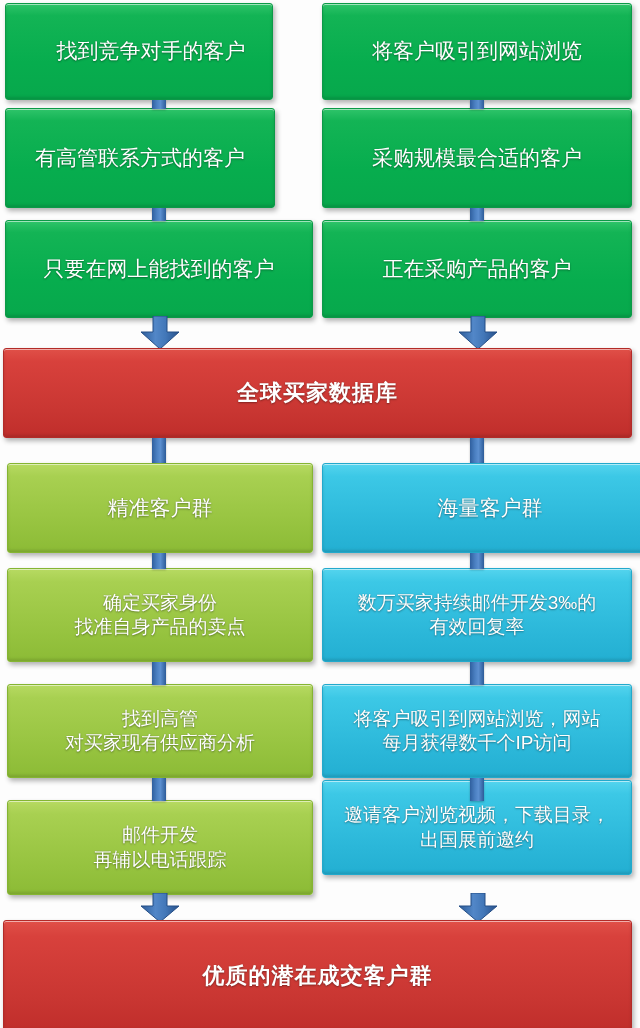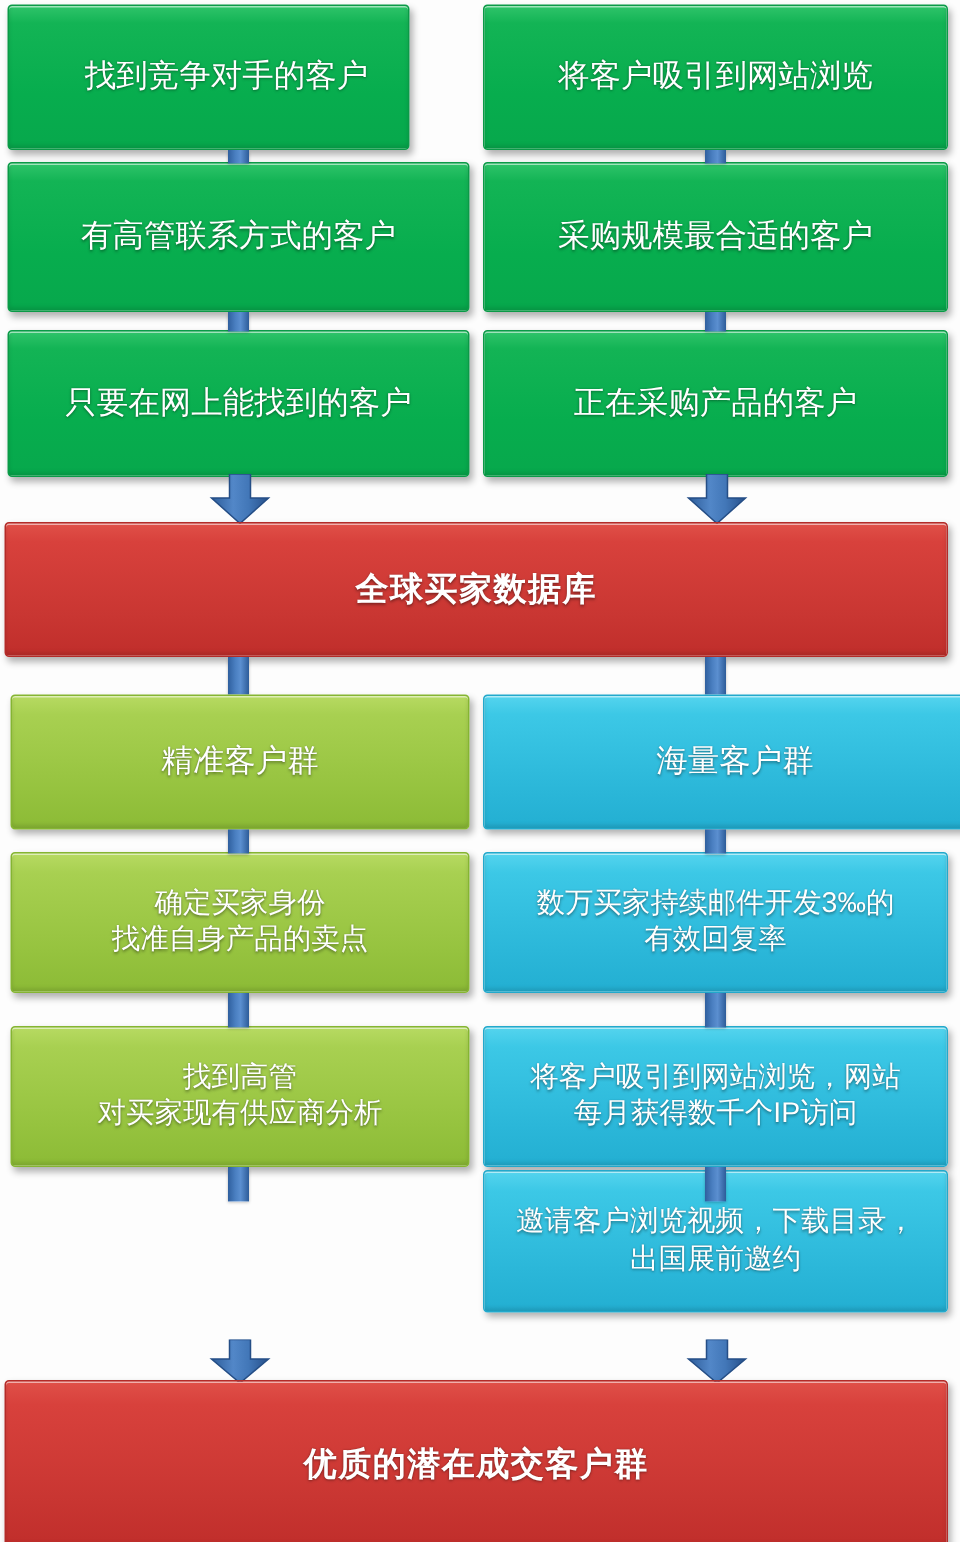--- a/index.html
+++ b/index.html
@@ -90,21 +90,21 @@
 </style>
 </head>
 <body>
 
 <div id="diagram">
 
   <div class="node green" style="left:5px;  top:3px;   width:268px; height:97px;padding-left:32px;">
     <span class="lbl">找到竞争对手的客户</span>
   </div>
 
-  <div class="node green" style="left:5px;  top:108px; width:308px; height:100px;">
+  <div class="node green" style="left:5px;  top:108px; width:270px; height:100px;">
     <span class="lbl">有高管联系方式的客户</span>
   </div>
 
   <div class="node green" style="left:5px;  top:220px; width:308px; height:98px;">
     <span class="lbl">只要在网上能找到的客户</span>
   </div>
 
   <div class="node green" style="left:322px; top:3px;   width:310px; height:97px;">
     <span class="lbl">将客户吸引到网站浏览</span>
   </div>
@@ -156,20 +156,24 @@
   <div class="node lime" style="left:7px; top:568px; width:306px; height:94px;">
     <span class="lbl">确定买家身份
 找准自身产品的卖点</span>
   </div>
 
   <div class="node lime" style="left:7px; top:684px; width:306px; height:94px;">
     <span class="lbl">找到高管
 对买家现有供应商分析</span>
   </div>
 
+  <div class="node lime" style="left:7px; top:800px; width:306px; height:95px;">
+    <span class="lbl">邮件开发
+再辅以电话跟踪</span>
+  </div>
 
   <div class="node cyan head" style="left:322px; top:463px; width:336px; height:90px;">
     <span class="lbl">海量客户群</span>
   </div>
 
   <div class="node cyan" style="left:322px; top:568px; width:310px; height:94px;">
     <span class="lbl">数万买家持续邮件开发3‰的
 有效回复率</span>
   </div>
 

